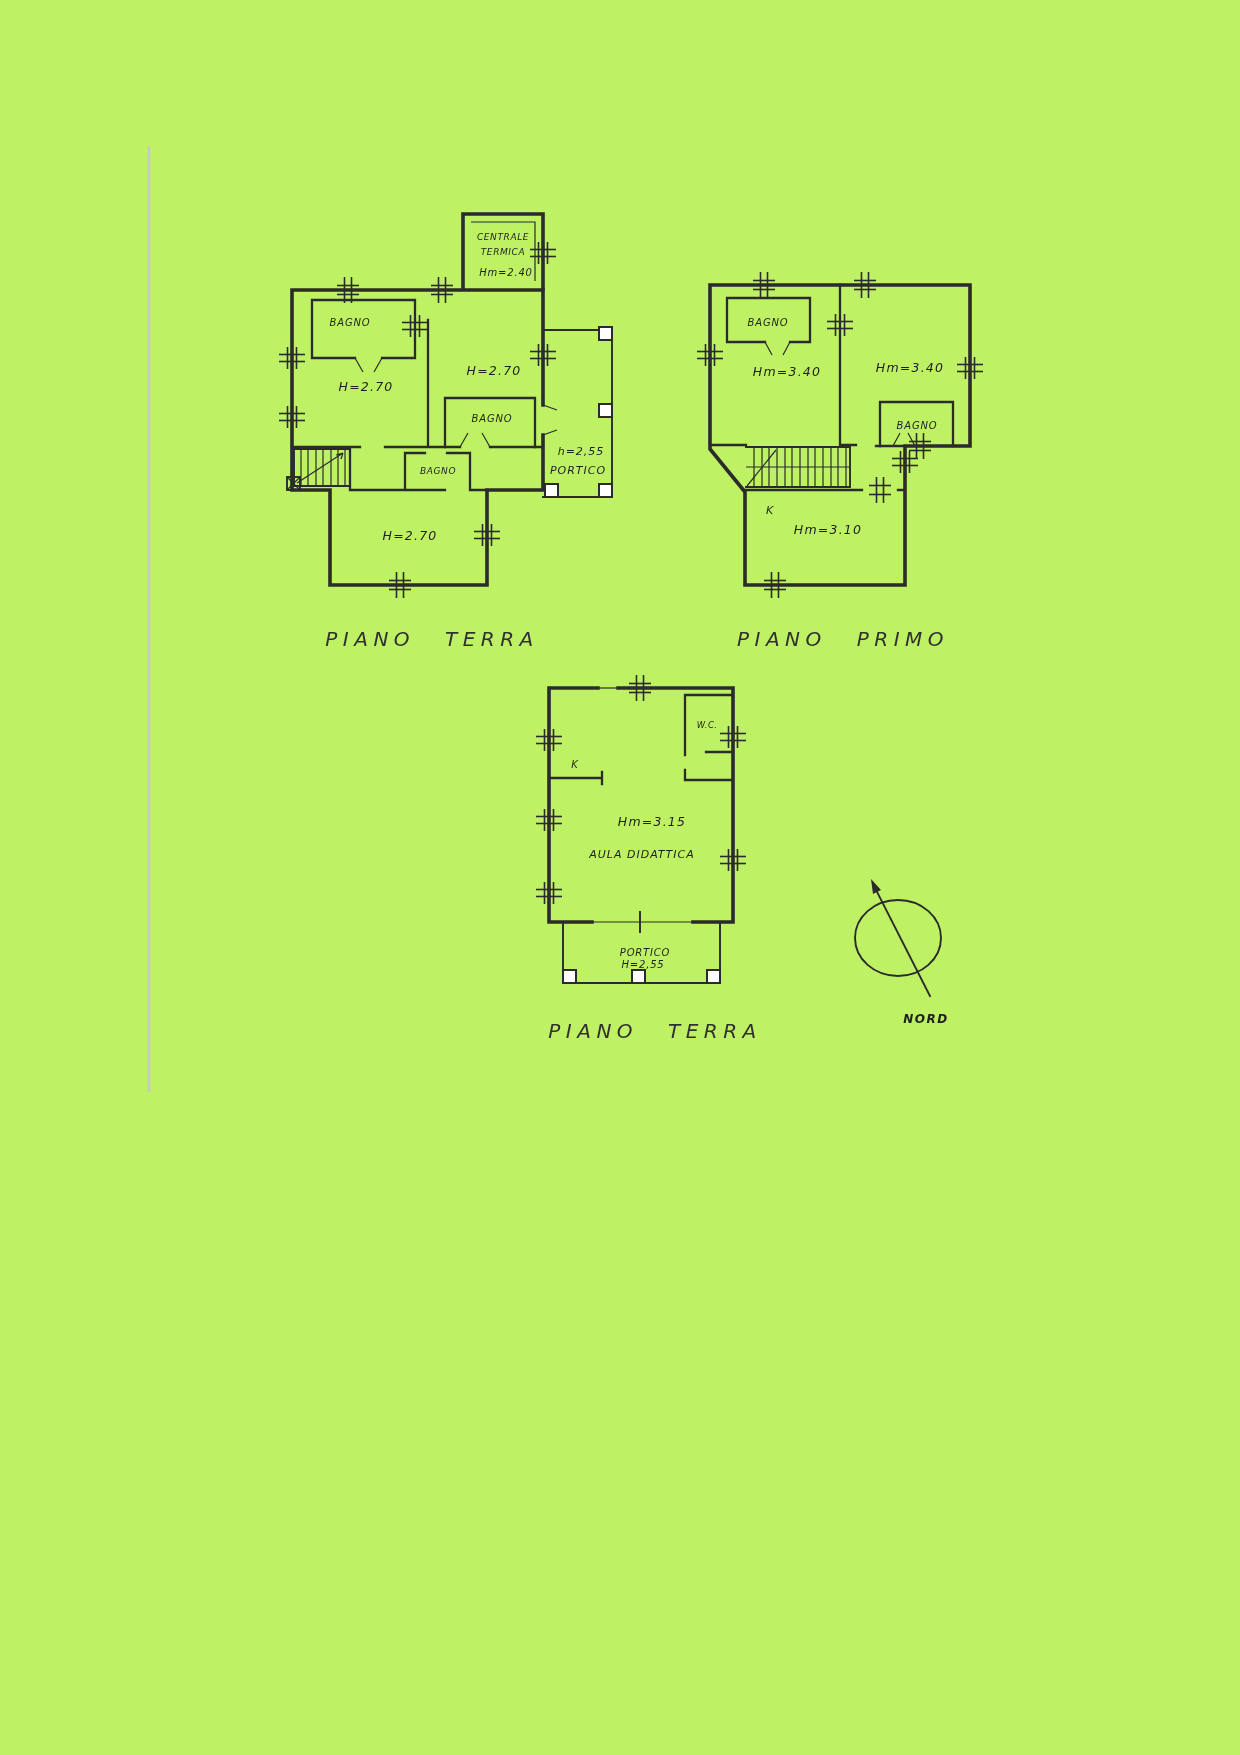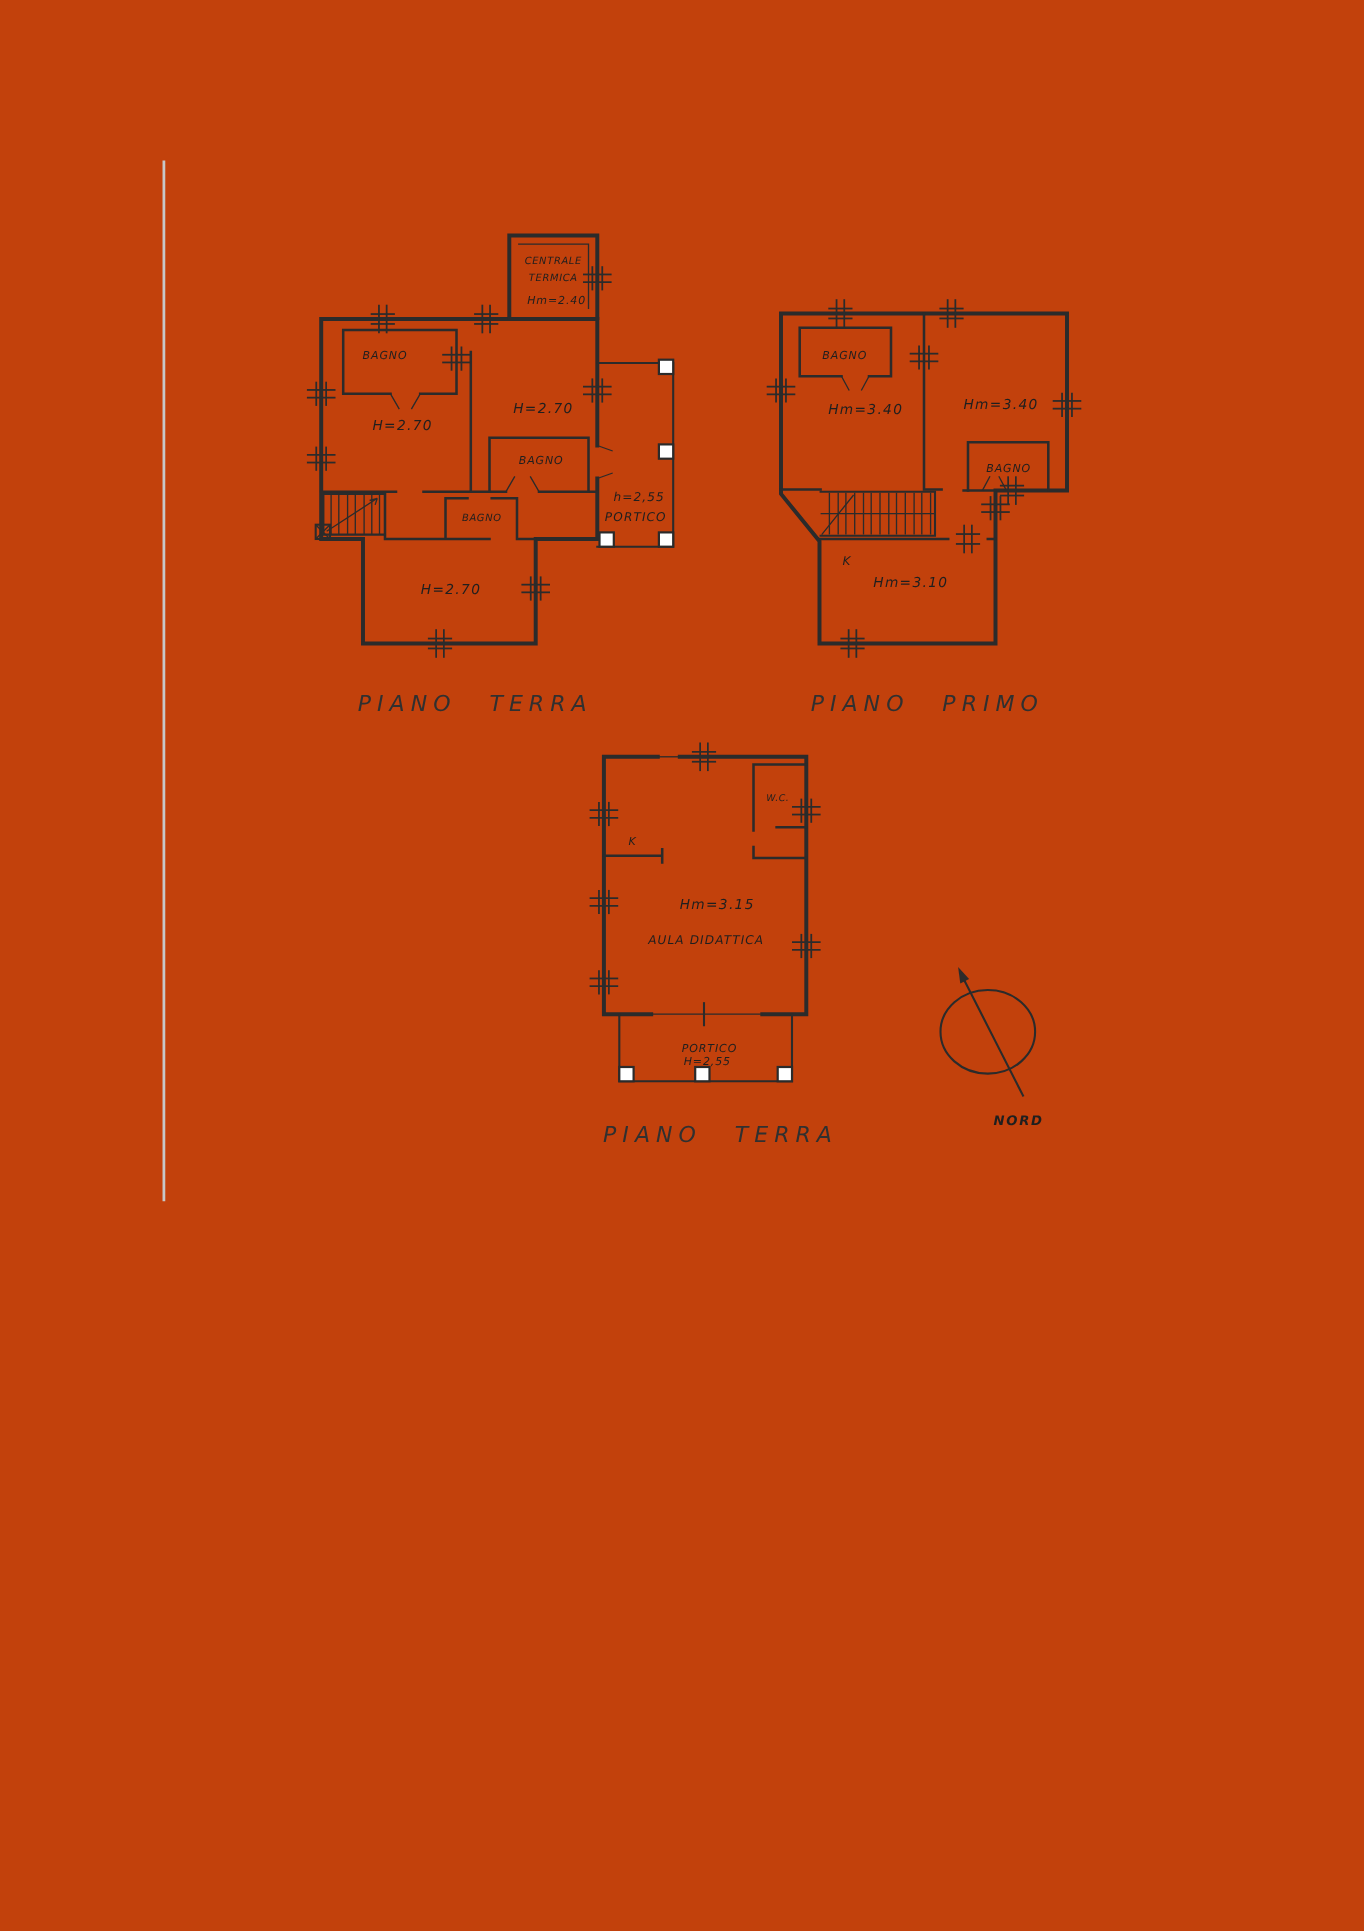--- a/index.html
+++ b/index.html
@@ -1,16 +1,16 @@
 <!DOCTYPE html>
 <html><head>
 <meta charset="utf-8">
 <style>
   html,body{margin:0;padding:0;background:#ffffff;}
-  .page{position:relative;width:1240px;height:1755px;background:#c2410c;overflow:hidden;}
+  .page{position:relative;width:1240px;height:1755px;background:#bef264;overflow:hidden;}
   svg{position:absolute;top:0;left:0;}
   .w4{stroke:#2b2b2b;stroke-width:3.6;fill:none;stroke-linecap:square;}
   .w25{stroke:#2b2b2b;stroke-width:2.3;fill:none;stroke-linecap:square;}
   .w2{stroke:#2b2b2b;stroke-width:1.9;fill:none;stroke-linecap:square;}
   .thin{stroke:#2b2b2b;stroke-width:1.2;fill:none;}
   .pillar{fill:#ffffff;stroke:#2b2b2b;stroke-width:2;}
   .scanline{stroke:#c7c7c7;stroke-width:2.5;}
   text{fill:#1f1f1f;font-family:"DejaVu Sans",sans-serif;font-style:italic;text-anchor:middle;}
   .lbl12{font-size:12.5px;letter-spacing:1.2px;}
   .lbl11{font-size:11px;letter-spacing:1px;}

